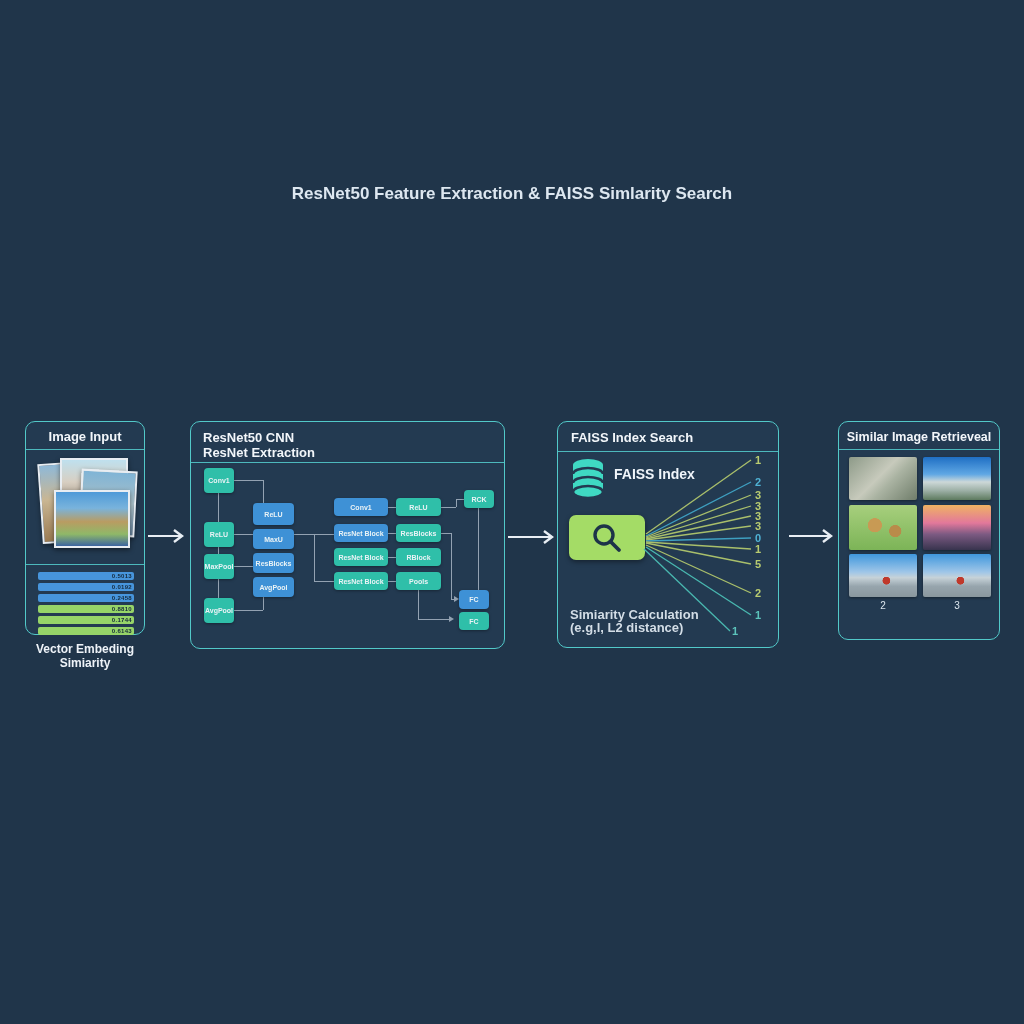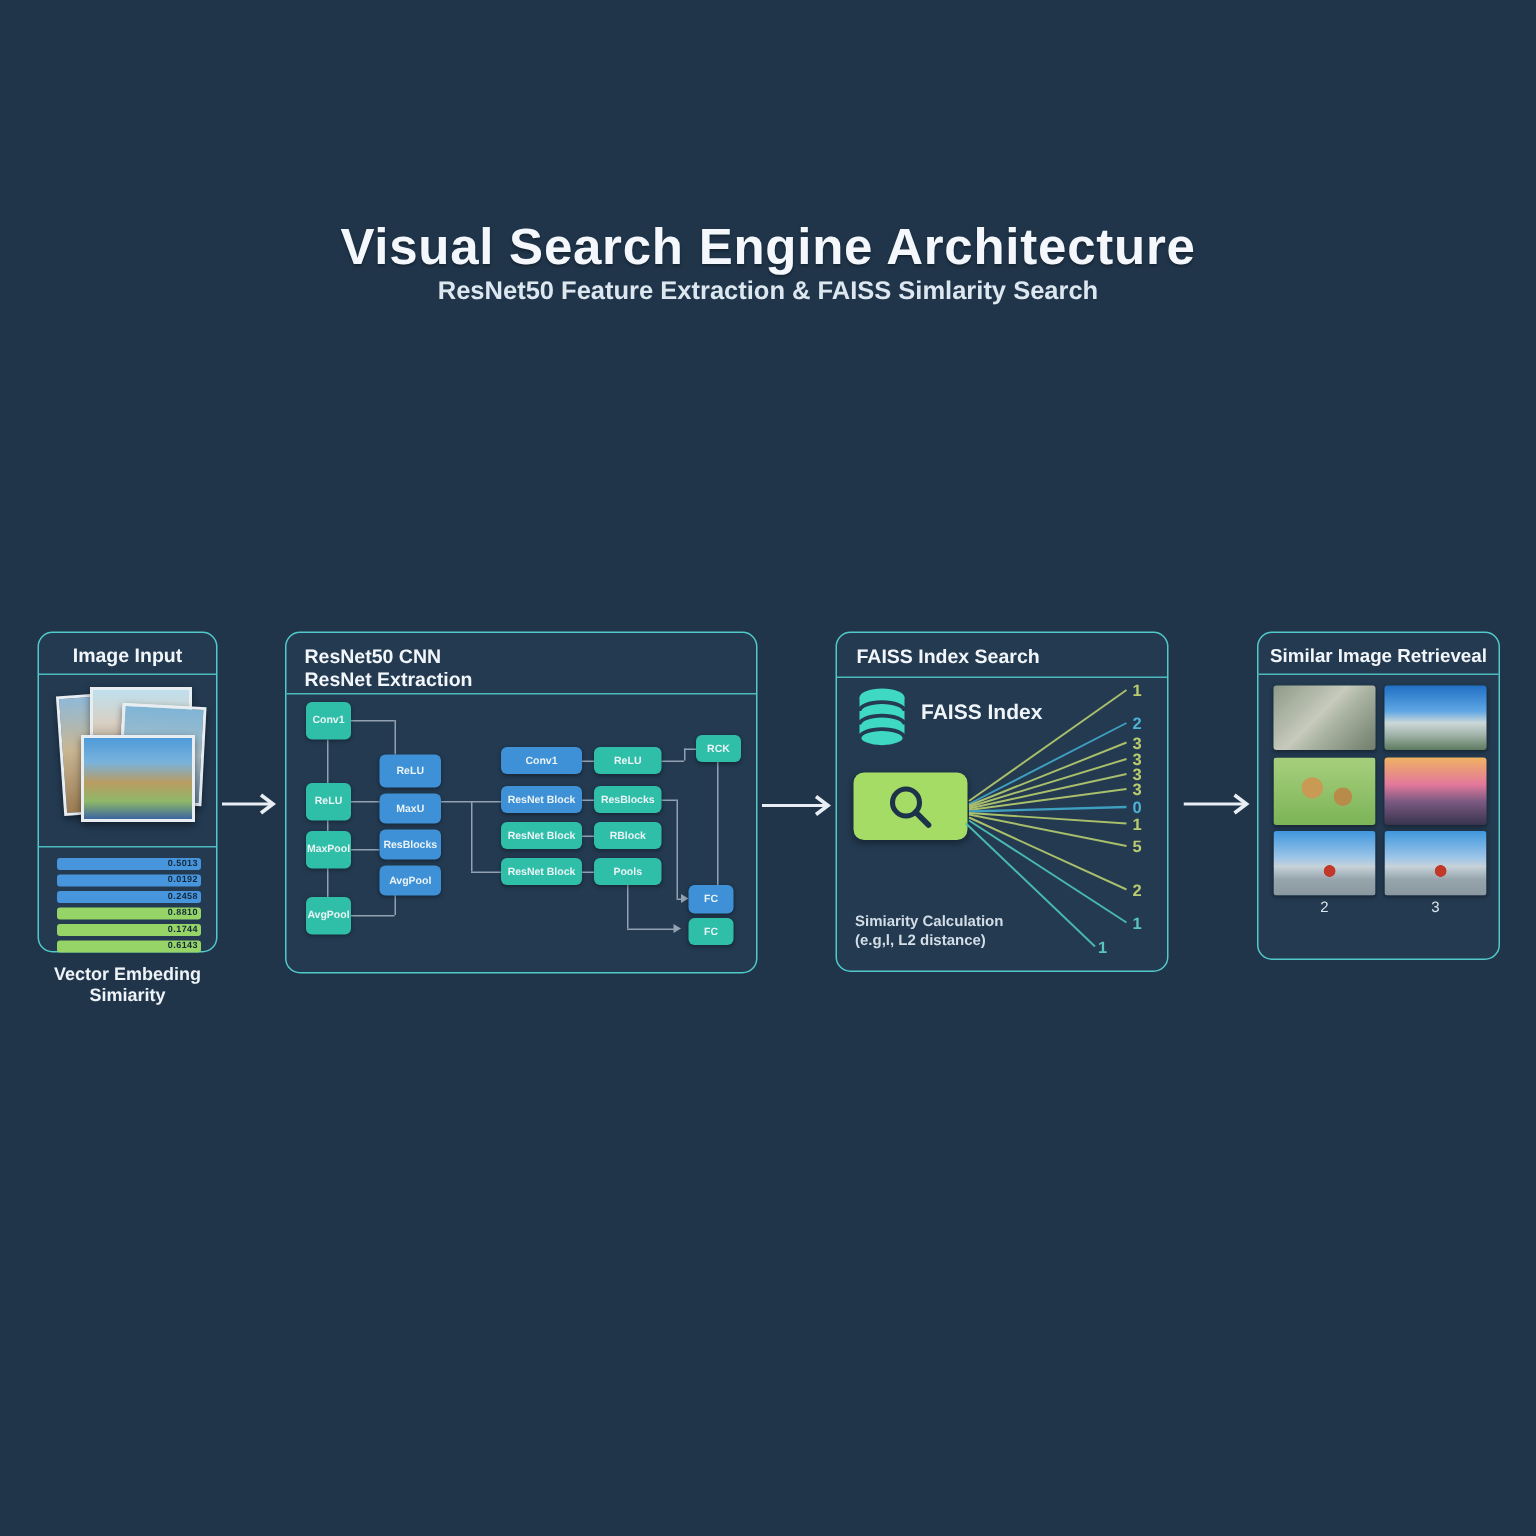--- a/index.html
+++ b/index.html
@@ -20,36 +20,35 @@
   .blk{position:absolute;border-radius:4px;color:#eaf3f6;font-size:7px;font-weight:bold;display:flex;align-items:center;justify-content:center;text-align:center;box-shadow:0 1px 3px rgba(0,0,0,.35);padding:0 2px;box-sizing:border-box;}
   .teal{background:#2fbfa9;}
   .blue{background:#3e91d6;}
   .ln{position:absolute;background:#93a2b2;}
   .ah{position:absolute;width:0;height:0;border-top:3px solid transparent;border-bottom:3px solid transparent;border-left:5px solid #93a2b2;}
   
   .warrow{position:absolute;}
   
   .dbicon{position:absolute;}
   .searchbox{position:absolute;background:#a4dc66;border-radius:7px;box-shadow:0 2px 5px rgba(0,0,0,.4);display:flex;align-items:center;justify-content:center;}
-  .simtext{position:absolute;color:#d3dde6;font-size:10px;line-height:13px;font-weight:600;}
+  .simtext{position:absolute;color:#d3dde6;font-size:13px;line-height:13px;font-weight:600;}
   
   .thumb{position:absolute;border-radius:2px;box-shadow:0 1px 3px rgba(0,0,0,.4);}
   .thumb-cap{position:absolute;color:#dce6ee;font-size:10px;text-align:center;width:66px;}
   .t-park{background:linear-gradient(135deg,#8d9a88 0%,#c7cabc 45%,#aab3a2 60%,#6f7d6a 100%);}
   .t-bridge{background:linear-gradient(180deg,#1f6fc4 0%,#5fa7e4 40%,#cdd8d8 58%,#9db0a6 78%,#5d7a5e 100%);}
   .t-giraffe{background:radial-gradient(circle at 38% 45%,#c89a54 0 14%,transparent 15%),radial-gradient(circle at 68% 58%,#b98b4a 0 11%,transparent 12%),linear-gradient(180deg,#a7cf7d 0%,#7cb457 100%);}
   .t-sunset{background:linear-gradient(180deg,#f0b263 0%,#e2789b 40%,#7c5a82 65%,#38344e 100%);}
   .t-coaster{background:radial-gradient(circle at 55% 62%,#c0392b 0 8%,transparent 9%),linear-gradient(180deg,#3f97dd 0%,#9fc6e8 42%,#c6d2d8 55%,#97a5ad 75%,#8a979e 100%);}
 </style>
 </head>
 <body>
 
 <div class="stage">
 
-  <div class="title">Visual Search Engine Architecture</div>
   <div class="subtitle">ResNet50 Feature Extraction &amp; FAISS Simlarity Search</div>
 
   <div class="panel" style="left:25px;top:421px;width:120px;height:214px;">
     <div class="panel-h p1-title">Image Input</div>
     <div class="divider" style="top:27px;"></div>
 
     <div>
       <div class="photo" style="left:14px;top:40px;width:58px;height:76px;transform:rotate(-4deg);background:linear-gradient(180deg,#8fb9d8 0%,#c9b693 45%,#9b7b52 100%);"></div>
       <div class="photo" style="left:34px;top:36px;width:64px;height:58px;background:linear-gradient(180deg,#bfe0ee 0%,#d8cfc2 38%,#a79a88 70%,#7d6f5c 100%);"></div>
       <div class="photo" style="left:54px;top:48px;width:52px;height:62px;transform:rotate(3deg);background:linear-gradient(180deg,#7fb4d6 0%,#a9bfc7 50%,#64819b 100%);"></div>

